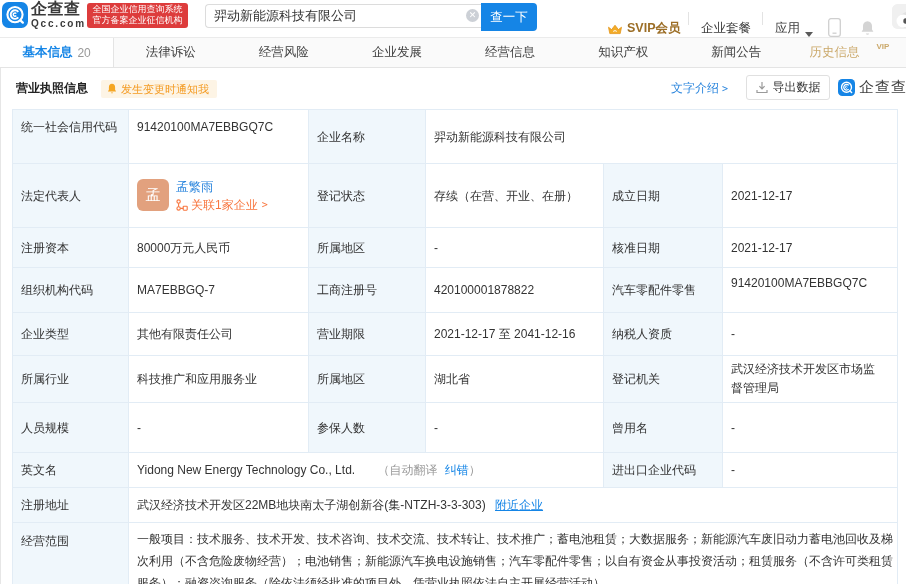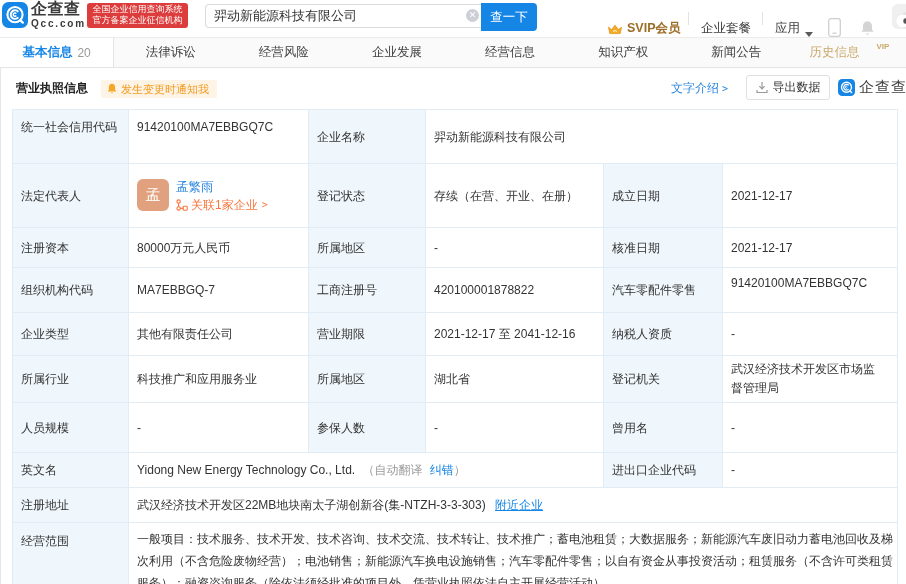--- a/index.html
+++ b/index.html
@@ -289,21 +289,21 @@
     <td>-</td>
     <td class="lb">参保人数</td>
     <td>-</td>
     <td class="lb">曾用名</td>
     <td>-</td>
   </tr>
   <tr style="height:35px">
     <td class="lb">英文名</td>
     <td colspan="3">
       <span>Yidong New Energy Technology Co., Ltd.</span>
-      <span class="gray" style="margin-left:4px">（自动翻译</span>
+      <span class="gray" style="margin-left:19px">（自动翻译</span>
       <a class="blue" style="margin-left:4px">纠错</a><span class="gray">）</span>
     </td>
     <td class="lb">进出口企业代码</td>
     <td>-</td>
   </tr>
   <tr style="height:35px">
     <td class="lb">注册地址</td>
     <td colspan="5">
       <span>武汉经济技术开发区22MB地块南太子湖创新谷(集-NTZH-3-3-303)</span>
       <a class="blue ul nearby">附近企业</a>

